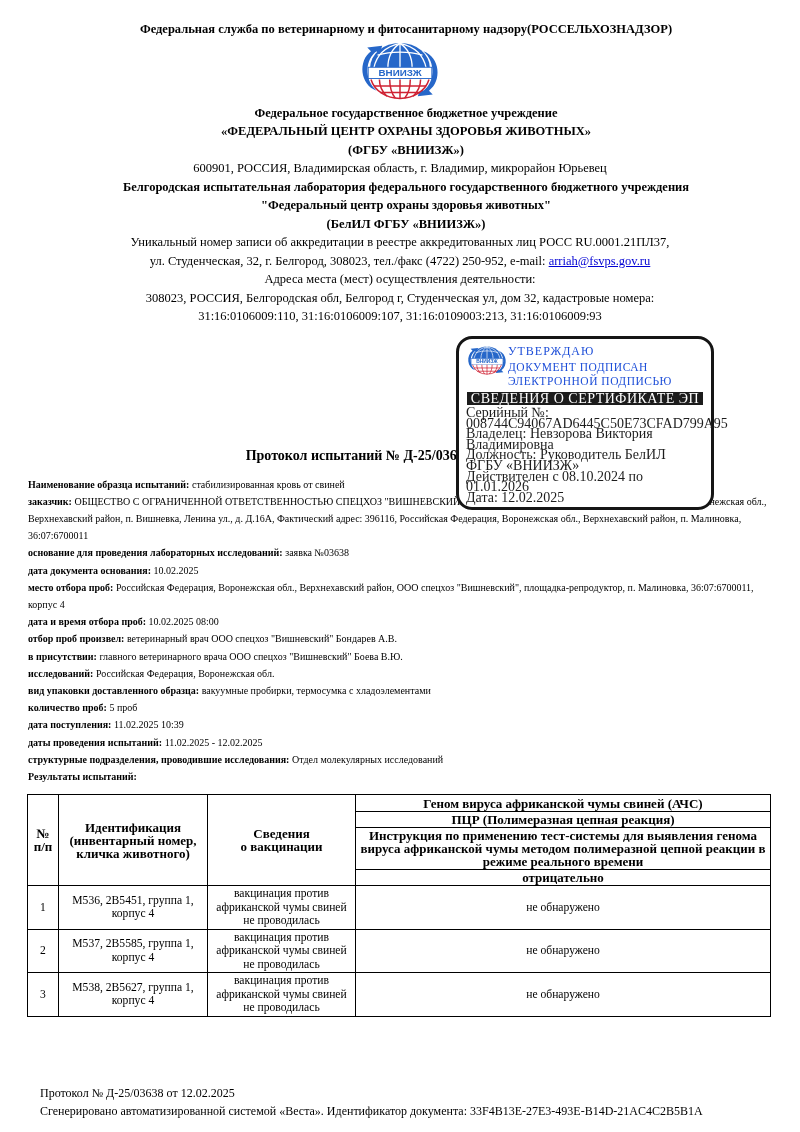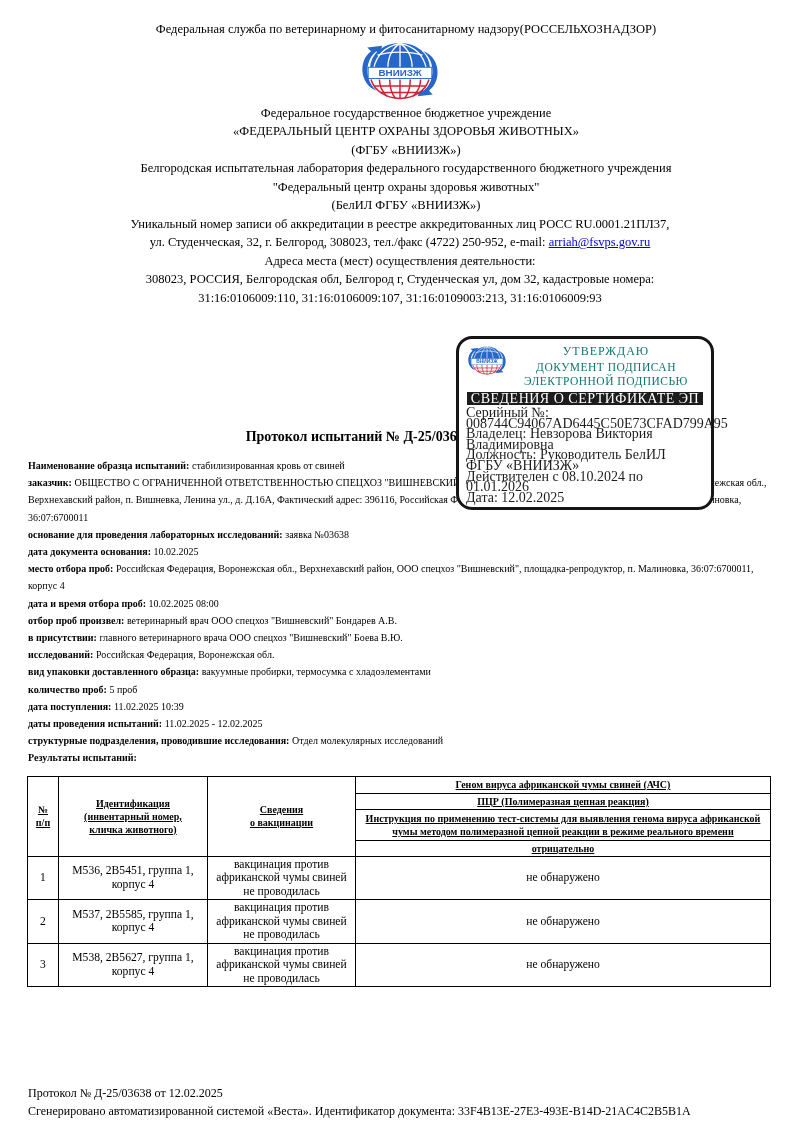--- a/index.html
+++ b/index.html
@@ -4,32 +4,32 @@
 <style>
   html,body{margin:0;padding:0;}
   body{
     width:800px;height:1132px;position:relative;overflow:hidden;
     background:#ffffff;color:#000;
     font-family:"Liberation Serif","DejaVu Serif",serif;
   }
   
   .header{padding-top:20px;text-align:center;}
   .hline{font-size:12.5px;line-height:18.5px;}
-  .hbold{font-weight:normal;margin-left:12px;}
+  .hbold{font-weight:bold;margin-left:12px;}
   .logo-wrap{margin:3px auto 4px;height:58px;}
   a.lnk{color:#0000d4;text-decoration:underline;cursor:pointer;}
   
   .stamp{
     position:absolute;left:456px;top:336px;width:238px;z-index:3;
     background:#fff;border:3px solid #151515;border-radius:16px;
     padding:5px 7px 4px 7px;
   }
   .stamp-top{display:flex;align-items:flex-start;}
   .stamp-logo{width:42px;flex:0 0 42px;margin-top:2px;}
-  .stamp-head{flex:1;text-align:center;color:#0f766e;}
+  .stamp-head{flex:1;text-align:left;color:#1d4ed8;}
   .stamp-approve{font-size:12px;letter-spacing:1px;line-height:15px;margin-bottom:2px;}
   .stamp-signed{font-size:11.5px;line-height:13.5px;letter-spacing:.5px;}
   .stamp-bar{
     background:#1c1c1c;color:#fff;text-align:center;
     font-size:14px;letter-spacing:.5px;line-height:13px;margin:4px 1px 3px 1px;
     font-family:"Liberation Serif",serif;
   }
   .stamp-info{font-size:14px;line-height:10.6px;color:#1d1d1d;text-align:left;}
   
   .stamp-spacer{height:120px;}
@@ -43,30 +43,30 @@
   .results-label{font-weight:bold;margin-top:0;}
   
   table.results{
     border-collapse:collapse;margin:9px 0 0 27px;width:743px;
     table-layout:fixed;
   }
   table.results td{
     border:1px solid #000;text-align:center;vertical-align:middle;
     padding:1px 4px;box-sizing:border-box;
   }
-  td.hdr{font-weight:bold;font-size:10px;line-height:13px;white-space:pre-line;text-decoration:underline;}
+  td.hdr{font-weight:bold;font-size:13px;line-height:13px;white-space:pre-line;}
   td.datacell{font-size:11.6px;line-height:13.5px;}
   .col1{width:31px;} .col2{width:149px;} .col3{width:148px;} .col4{width:415px;}
   tr.r-group td{height:17px;}
   tr.r-method td{height:16px;}
   tr.r-instr td{height:31px;}
   tr.r-norm td{height:13px;}
   tr.r-data td{height:39px;}
   
-  .footer{position:absolute;left:28px;top:1084px;font-size:12px;line-height:18px;}
+  .footer{position:absolute;left:40px;top:1084px;font-size:12px;line-height:18px;}
 </style>
 </head>
 <body>
 
 <svg width="0" height="0" style="position:absolute" aria-hidden="true">
   <defs>
     <symbol id="vniizh-globe" viewBox="0 0 90 62">
 
       <path d="M20 10 C 8 18 6 40 20 52 C 2 46 0 20 14 10 L 10 6 L 26 4 L 22 16 Z" fill="#2667c9"></path>
       <path d="M70 52 C 82 44 84 22 70 10 C 88 16 90 42 76 52 L 80 56 L 64 58 L 68 46 Z" fill="#2667c9"></path>
@@ -104,20 +104,21 @@
 
   <div class="logo-wrap">
     <svg width="90" height="58">
         <use href="#vniizh-globe"></use>
       </svg>
   </div>
 
   <div class="hline hbold">Федеральное государственное бюджетное учреждение</div>
   <div class="hline hbold">«ФЕДЕРАЛЬНЫЙ ЦЕНТР ОХРАНЫ ЗДОРОВЬЯ ЖИВОТНЫХ»</div>
   <div class="hline hbold">(ФГБУ «ВНИИЗЖ»)</div>
+  <div class="hline">600901, РОССИЯ, Владимирская область, г. Владимир, микрорайон Юрьевец</div>
   <div class="hline hbold">Белгородская испытательная лаборатория федерального государственного бюджетного учреждения</div>
   <div class="hline hbold">"Федеральный центр охраны здоровья животных"</div>
   <div class="hline hbold">(БелИЛ ФГБУ «ВНИИЗЖ»)</div>
   <div class="hline">Уникальный номер записи об аккредитации в реестре аккредитованных лиц РОСС RU.0001.21ПЛ37,</div>
   <div class="hline"><span>ул. Студенческая, 32, г. Белгород, 308023, тел./факс (4722) 250-952, e-mail: </span><a class="lnk">arriah@fsvps.gov.ru</a></div>
   <div class="hline">Адреса места (мест) осуществления деятельности:</div>
   <div class="hline">308023, РОССИЯ, Белгородская обл, Белгород г, Студенческая ул, дом 32, кадастровые номера:</div>
   <div class="hline">31:16:0106009:110, 31:16:0106009:107, 31:16:0109003:213, 31:16:0106009:93</div>
 </div>
 

